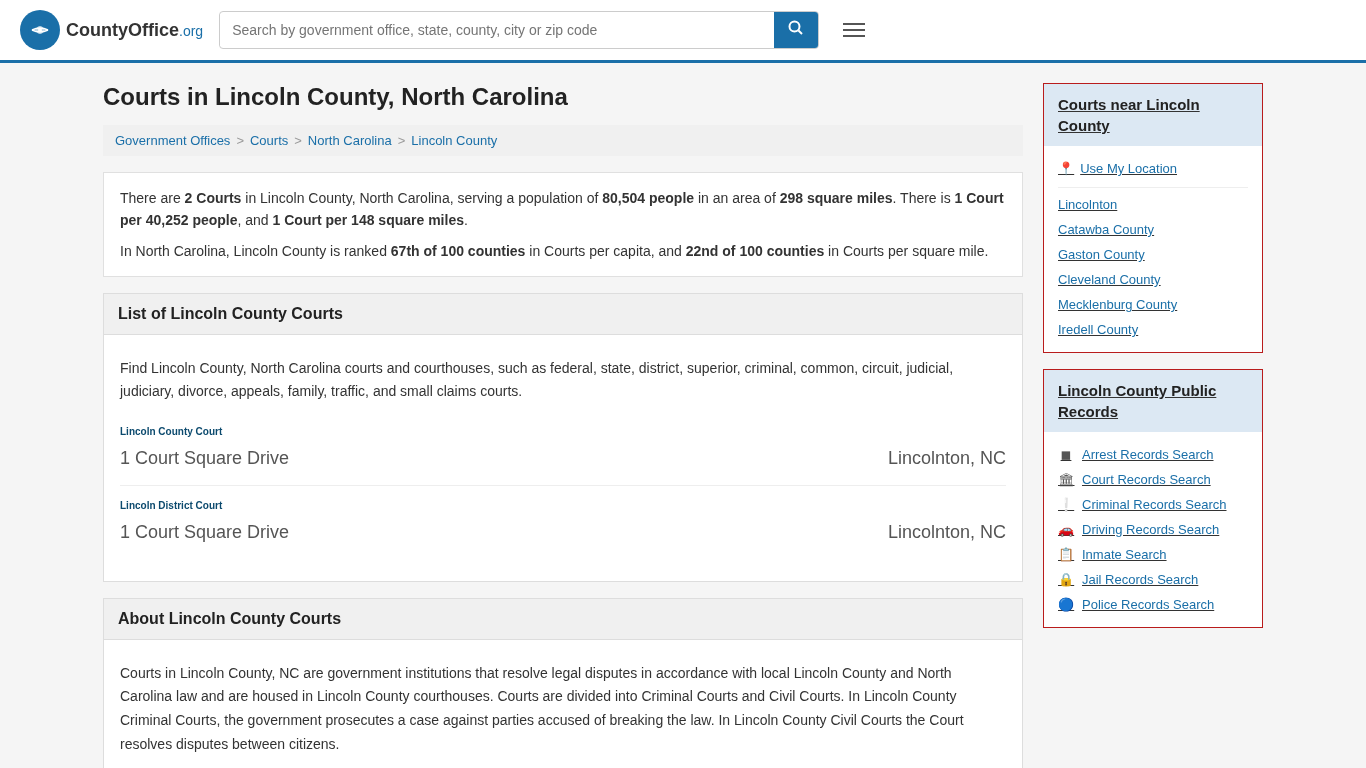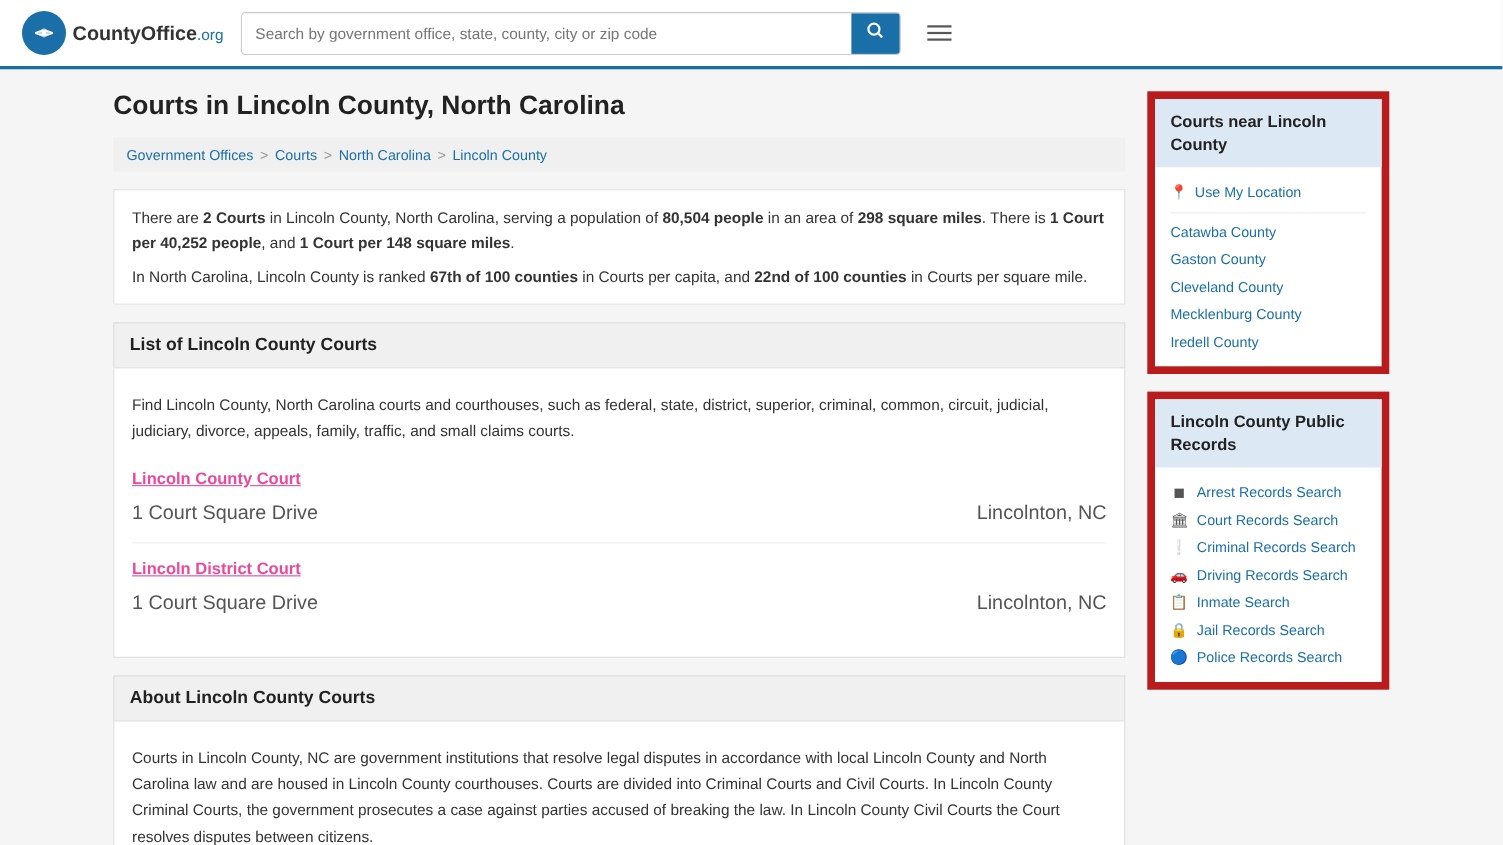--- a/index.html
+++ b/index.html
@@ -136,24 +136,23 @@
       line-height: 1.6;
     }
 
     
     .court-item {
       border-bottom: 1px solid #eee;
       padding: 12px 0;
     }
     .court-item:last-child { border-bottom: none; }
     .court-name {
-      font-size: 15px;
-      font-weight: bold;
-      color: #ec4899;
-      text-decoration: underline;
+      font-size: 10px;
+      font-weight: bold;
+      color: #0c4a6e;
       cursor: pointer;
       display: block;
       margin-bottom: 4px;
     }
     .court-details {
       display: flex;
       justify-content: space-between;
       font-size: 18px;
       color: #555;
     }
@@ -170,22 +169,23 @@
     }
 
     
     #right-sidebar {
       width: 220px;
       flex-shrink: 0;
     }
 
     .sidebar-box {
       background: #fff;
-      border: 7px solid #b91c1c;
+      border: 1px solid #b91c1c;
       margin-bottom: 16px;
+      text-decoration: underline;
     }
     .sidebar-box-header {
       background: #dce8f3;
       padding: 10px 14px;
       font-size: 15px;
       font-weight: bold;
       color: #222;
       line-height: 1.4;
     }
     .sidebar-box-body { padding: 10px 14px; }
@@ -320,20 +320,23 @@
 
     <div class="sidebar-box">
       <div class="sidebar-box-header">Courts near Lincoln County</div>
       <div class="sidebar-box-body">
         <div class="use-location-link">
           <span>📍</span>
           <span>Use My Location</span>
         </div>
         <div class="divider"></div>
         <a class="sidebar-link">
+          <span>Lincolnton</span>
+        </a>
+        <a class="sidebar-link">
           <span>Catawba County</span>
         </a>
         <a class="sidebar-link">
           <span>Gaston County</span>
         </a>
         <a class="sidebar-link">
           <span>Cleveland County</span>
         </a>
         <a class="sidebar-link">
           <span>Mecklenburg County</span>

